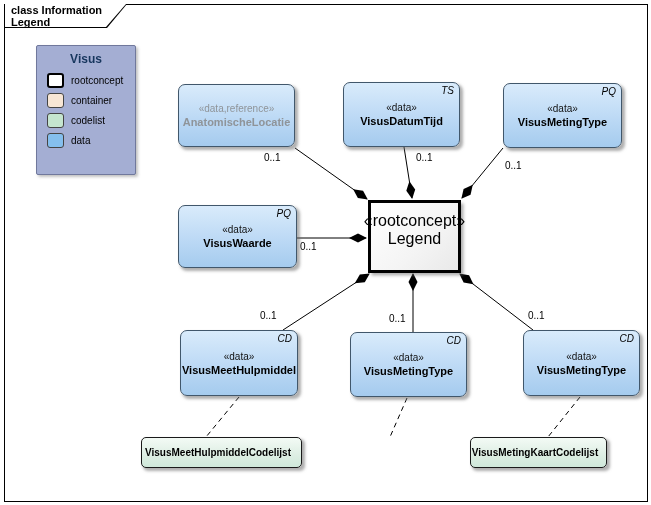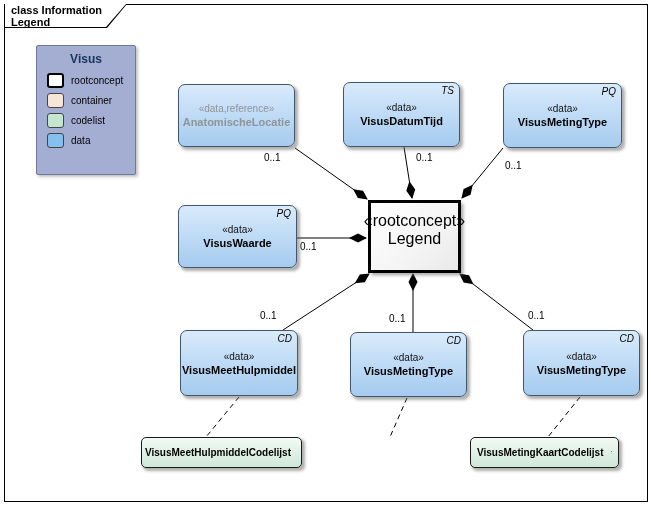--- a/index.html
+++ b/index.html
@@ -159,21 +159,21 @@
       <rect x="0.5" y="0.5" width="11" height="13" fill="#fff" stroke="#3b6fb5"></rect>
       <line x1="2.5" y1="3.5" x2="9.5" y2="3.5" stroke="#6f9fd8"></line>
       <line x1="2.5" y1="6" x2="9.5" y2="6" stroke="#6f9fd8"></line>
       <line x1="2.5" y1="8.5" x2="7" y2="8.5" stroke="#6f9fd8"></line>
       <path d="M6,13 L12,9 L12,15 Z" fill="#fff"></path>
       <path d="M7,13.5 L11.5,10.5 L11.5,13 Z" fill="#c23a2f"></path>
     </svg>
   </div>
 
 
-  <div class="clist" style="left:470px;top:437px;width:149px;">
+  <div class="clist" style="left:470px;top:437px;width:137px;">
     <span class="cname">VisusMetingKaartCodelijst</span>
     <svg width="13" height="15" viewBox="0 0 13 15">
       <rect x="0.5" y="0.5" width="11" height="13" fill="#fff" stroke="#3b6fb5"></rect>
       <line x1="2.5" y1="3.5" x2="9.5" y2="3.5" stroke="#6f9fd8"></line>
       <line x1="2.5" y1="6" x2="9.5" y2="6" stroke="#6f9fd8"></line>
       <line x1="2.5" y1="8.5" x2="7" y2="8.5" stroke="#6f9fd8"></line>
       <path d="M6,13 L12,9 L12,15 Z" fill="#fff"></path>
       <path d="M7,13.5 L11.5,10.5 L11.5,13 Z" fill="#c23a2f"></path>
     </svg>
   </div>

